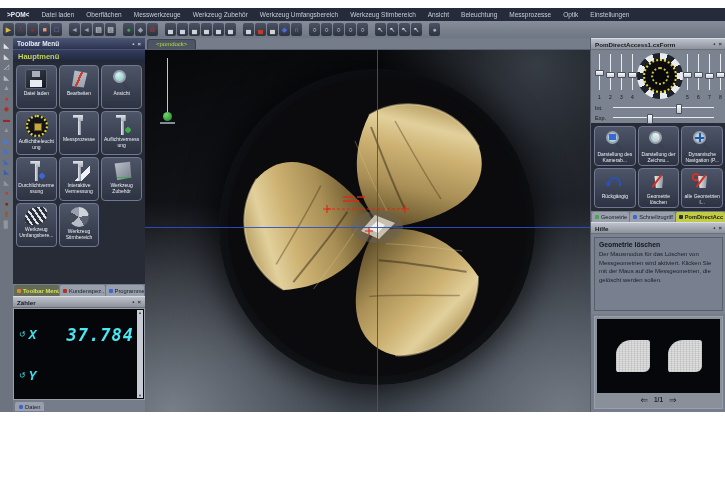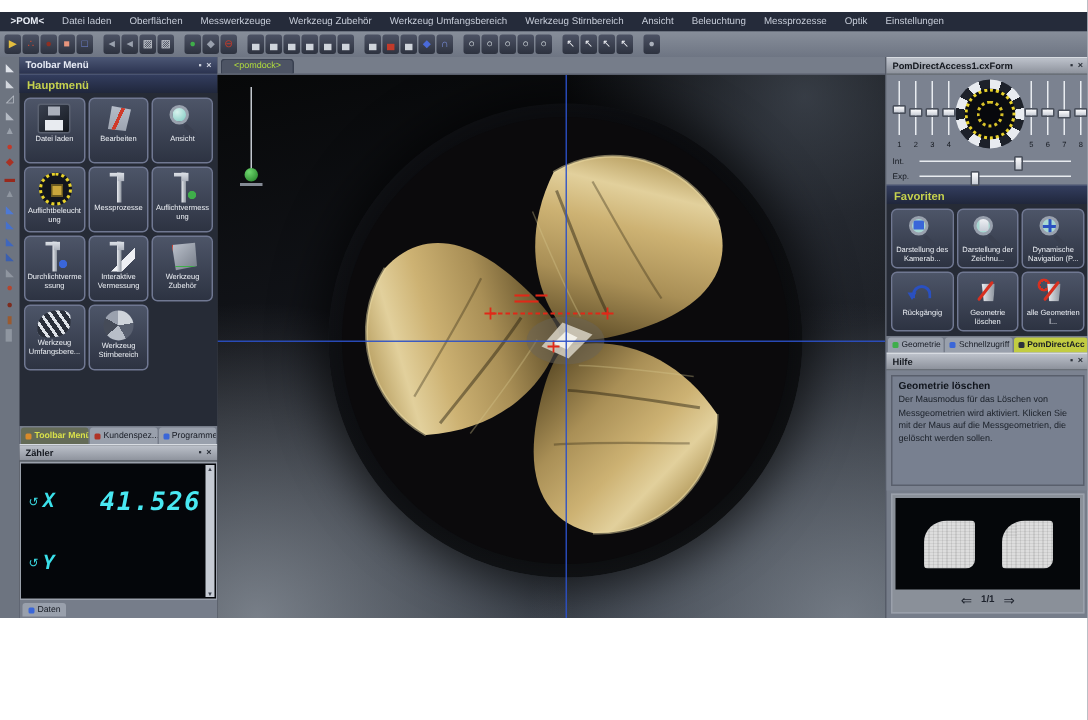--- a/index.html
+++ b/index.html
@@ -456,21 +456,21 @@
       <div class="lcd">
 
         <div class="lcd-scroll">
           <i>▲</i>
           <i>▼</i>
         </div>
 
           <div class="lcd-row">
             <span class="lcd-reset">↺</span>
             <span class="lcd-axis">X</span>
-            <span class="lcd-value">41.526</span>
+            <span class="lcd-value">37.784</span>
           </div>
 
           <div class="lcd-row">
             <span class="lcd-reset">↺</span>
             <span class="lcd-axis">Y</span>
           </div>
         </div>
       <div class="pl-bottom">
         <div class="btab">
           <i class="tab-ic" style="background:#3a66d8;"></i>
@@ -604,23 +604,20 @@
             <i class="hs-thumb" style="left: 62%;"></i>
           </div>
         </div>
         <div class="hslider-row">
           <span class="hs-label">Exp.</span>
           <div class="hs-track">
             <i class="hs-thumb" style="left: 34%;"></i>
           </div>
         </div>
       </div>
-      <div class="bar-section">
-        <span>Favoriten</span>
-      </div>
       <div class="pr-fav-wrap">
         <div class="pr-grid">
 
             <div class="pbtn">
               <div class="pbtn-ic ic-magnifier-camera"></div>
               <div class="pbtn-lb">Darstellung des Kamerab...</div>
             </div>
 
             <div class="pbtn">
               <div class="pbtn-ic ic-magnifier-drawing"></div>

